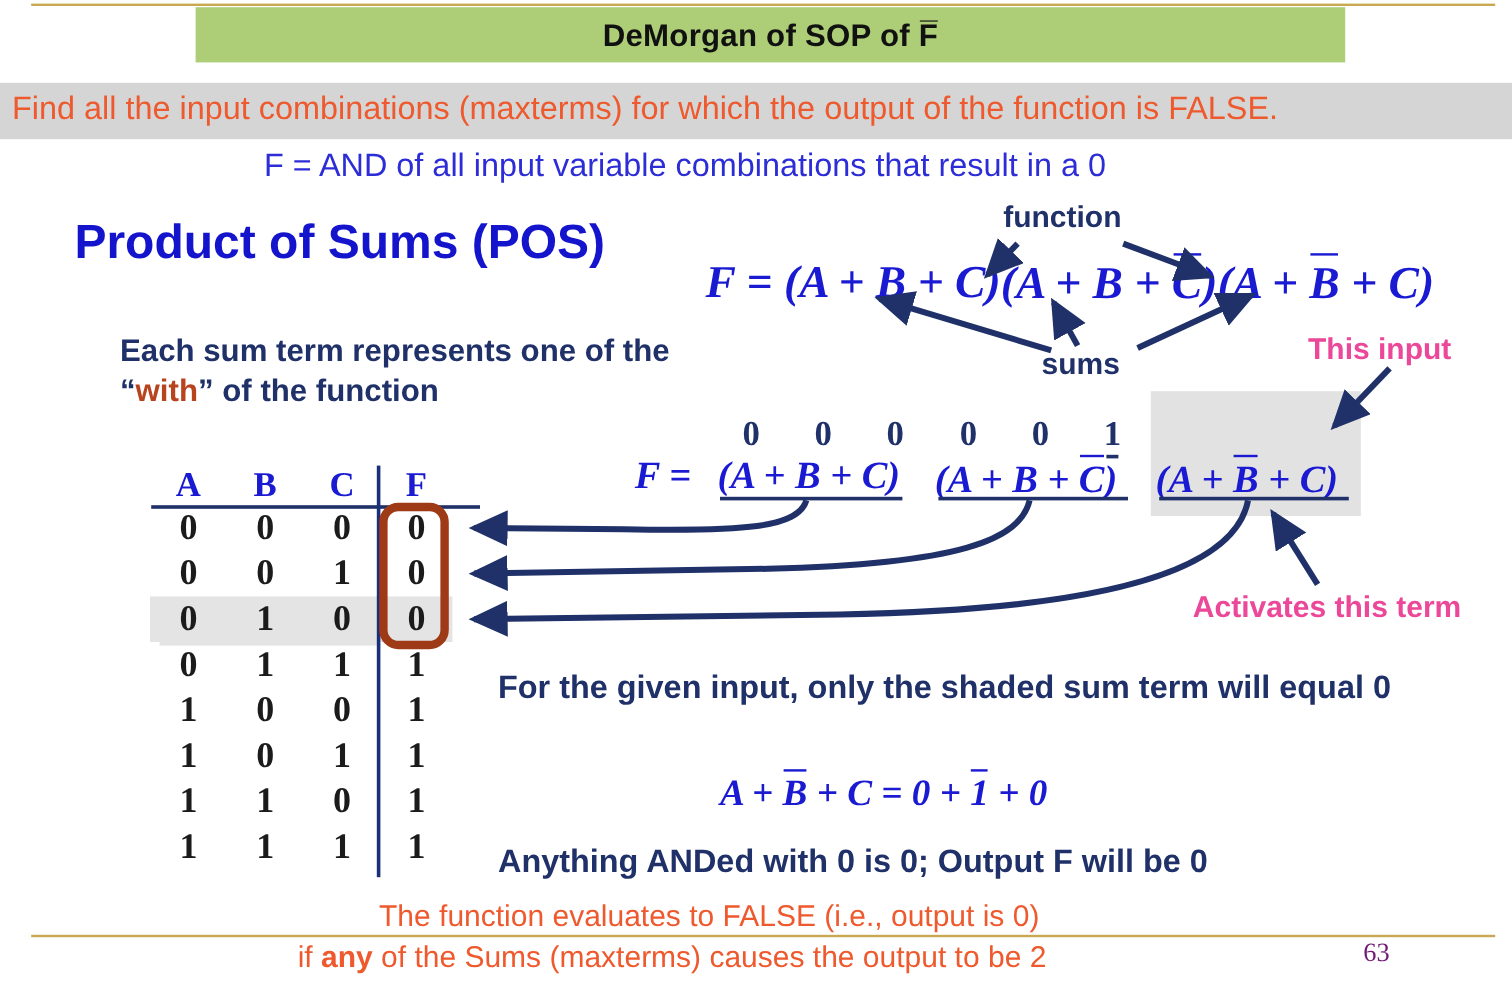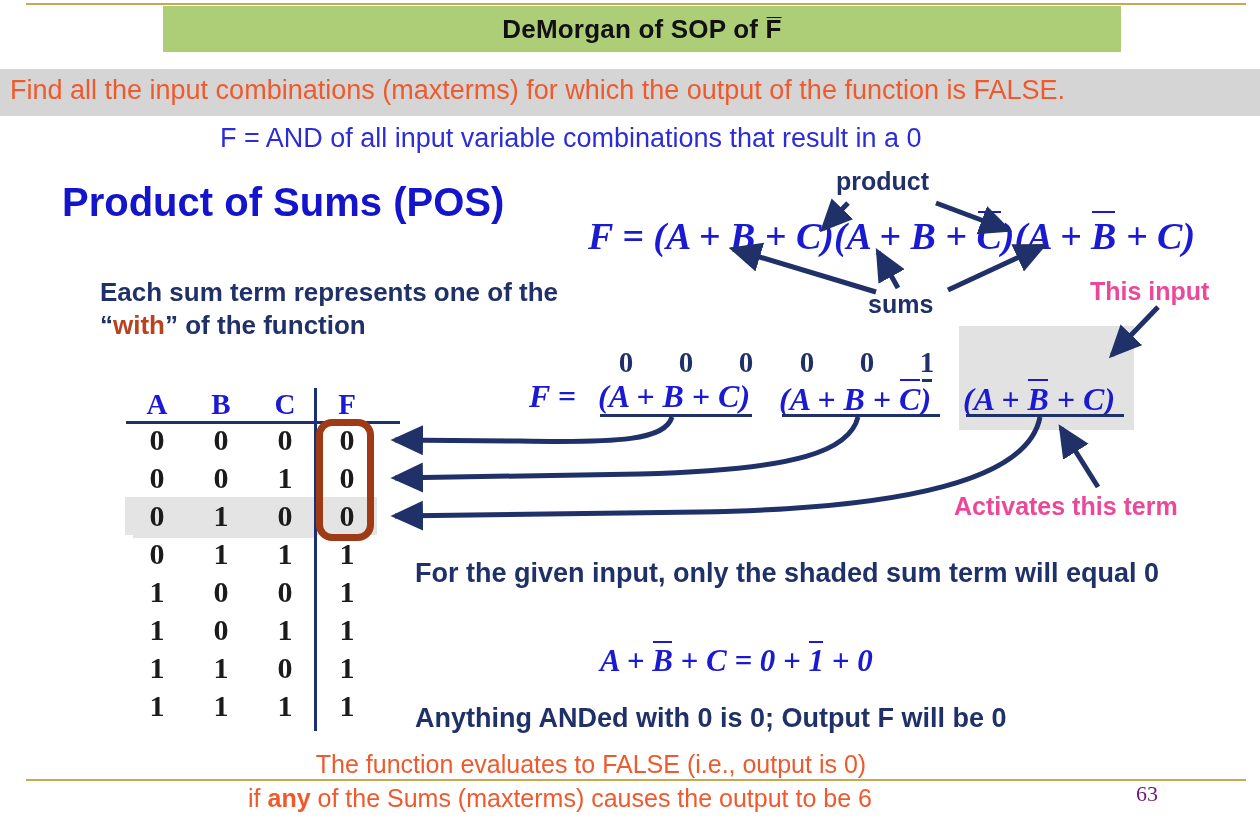--- a/index.html
+++ b/index.html
@@ -143,21 +143,21 @@
   #label-sums    { left: 868px; top: 290px; }
 
   .annot-red {
     position: absolute;
     font-size: 25px;
     font-weight: bold;
     color: #ec4899;
     white-space: nowrap;
   }
   #label-this-input      { left: 1090px; top: 277px; }
-  #label-activates-term  { left: 954px; top: 492px; text-align: right; }
+  #label-activates-term  { left: 994px; top: 492px; text-align: right; }
 
   
   #highlight-box {
     position: absolute;
     left: 959px;
     top: 326px;
     width: 175px;
     height: 104px;
     background: #e2e2e2;
   }
@@ -381,21 +381,21 @@
       <span>+</span>
       <span>B</span>
       <span>+</span>
       <span class="ov bar-pad">C</span><span>)</span></span><span><span>(</span><span>A</span>
       <span>+</span>
       <span class="ov bar-pad">B</span>
       <span>+</span>
       <span>C</span><span>)</span></span>
   </div>
 
-  <div class="annot-label" id="label-product">product</div>
+  <div class="annot-label" id="label-product">function</div>
   <div class="annot-label" id="label-sums">sums</div>
   <div class="annot-red" id="label-this-input">This input</div>
   <div class="annot-red" id="label-activates-term">Activates this term</div>
 
   <div id="highlight-box"></div>
 
   <div class="digits-row" id="digits-1">
     <span class="d">0</span><span class="d">0</span><span class="d">0</span>
   </div>
   <div class="digits-row" id="digits-2">
@@ -490,21 +490,21 @@
     + <span>C</span>
     = <span>0</span>
     + <span class="ov bar-pad">1</span>
     + <span>0</span>
   </div>
   <div id="explain-2">Anything ANDed with 0 is 0; Output F will be 0</div>
 
   <div class="gold-rule" id="gold-bottom"></div>
   <div id="footer-1">The function evaluates to FALSE (i.e., output is 0)</div>
   <div id="footer-2">
-    <span>if </span><b>any</b><span> of the Sums (maxterms) causes the output to be 6</span>
+    <span>if </span><b>any</b><span> of the Sums (maxterms) causes the output to be 2</span>
   </div>
   <div id="page-number">63</div>
 
   <svg id="arrow-layer" viewBox="0 0 1260 822">
     <defs>
       <marker id="ah-navy" markerWidth="7" markerHeight="7" refX="5.6" refY="3" orient="auto">
         <path d="M0,0 L6.5,3 L0,6 z" fill="#1f3168"></path>
       </marker>
     </defs>
 

